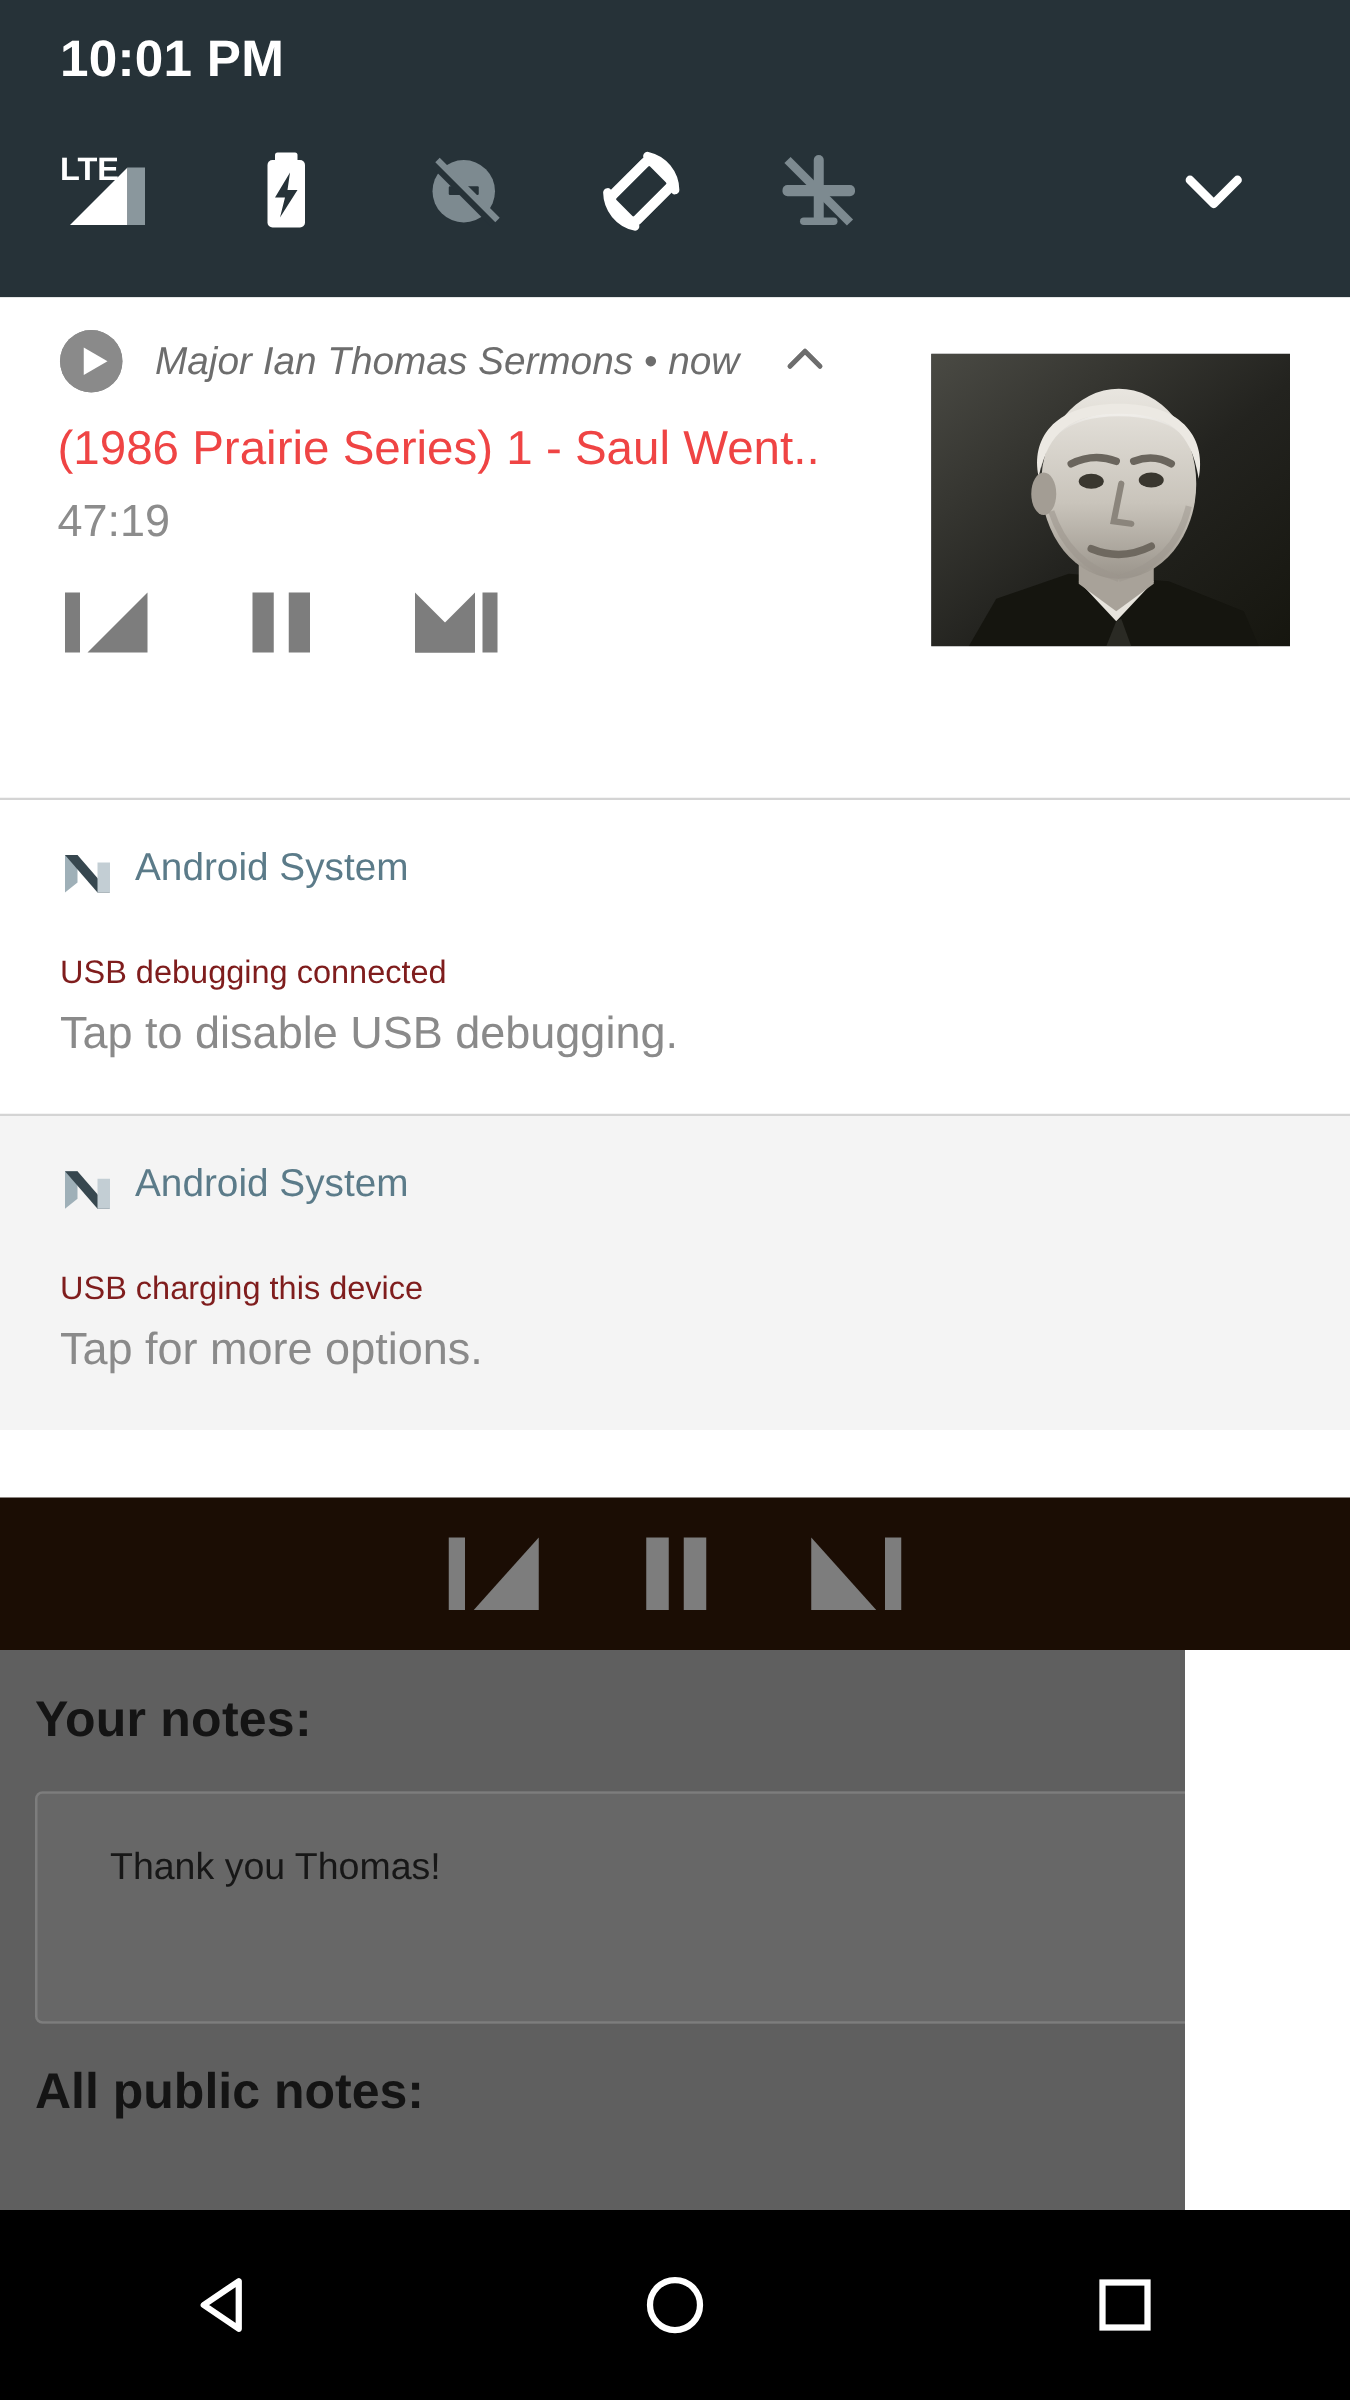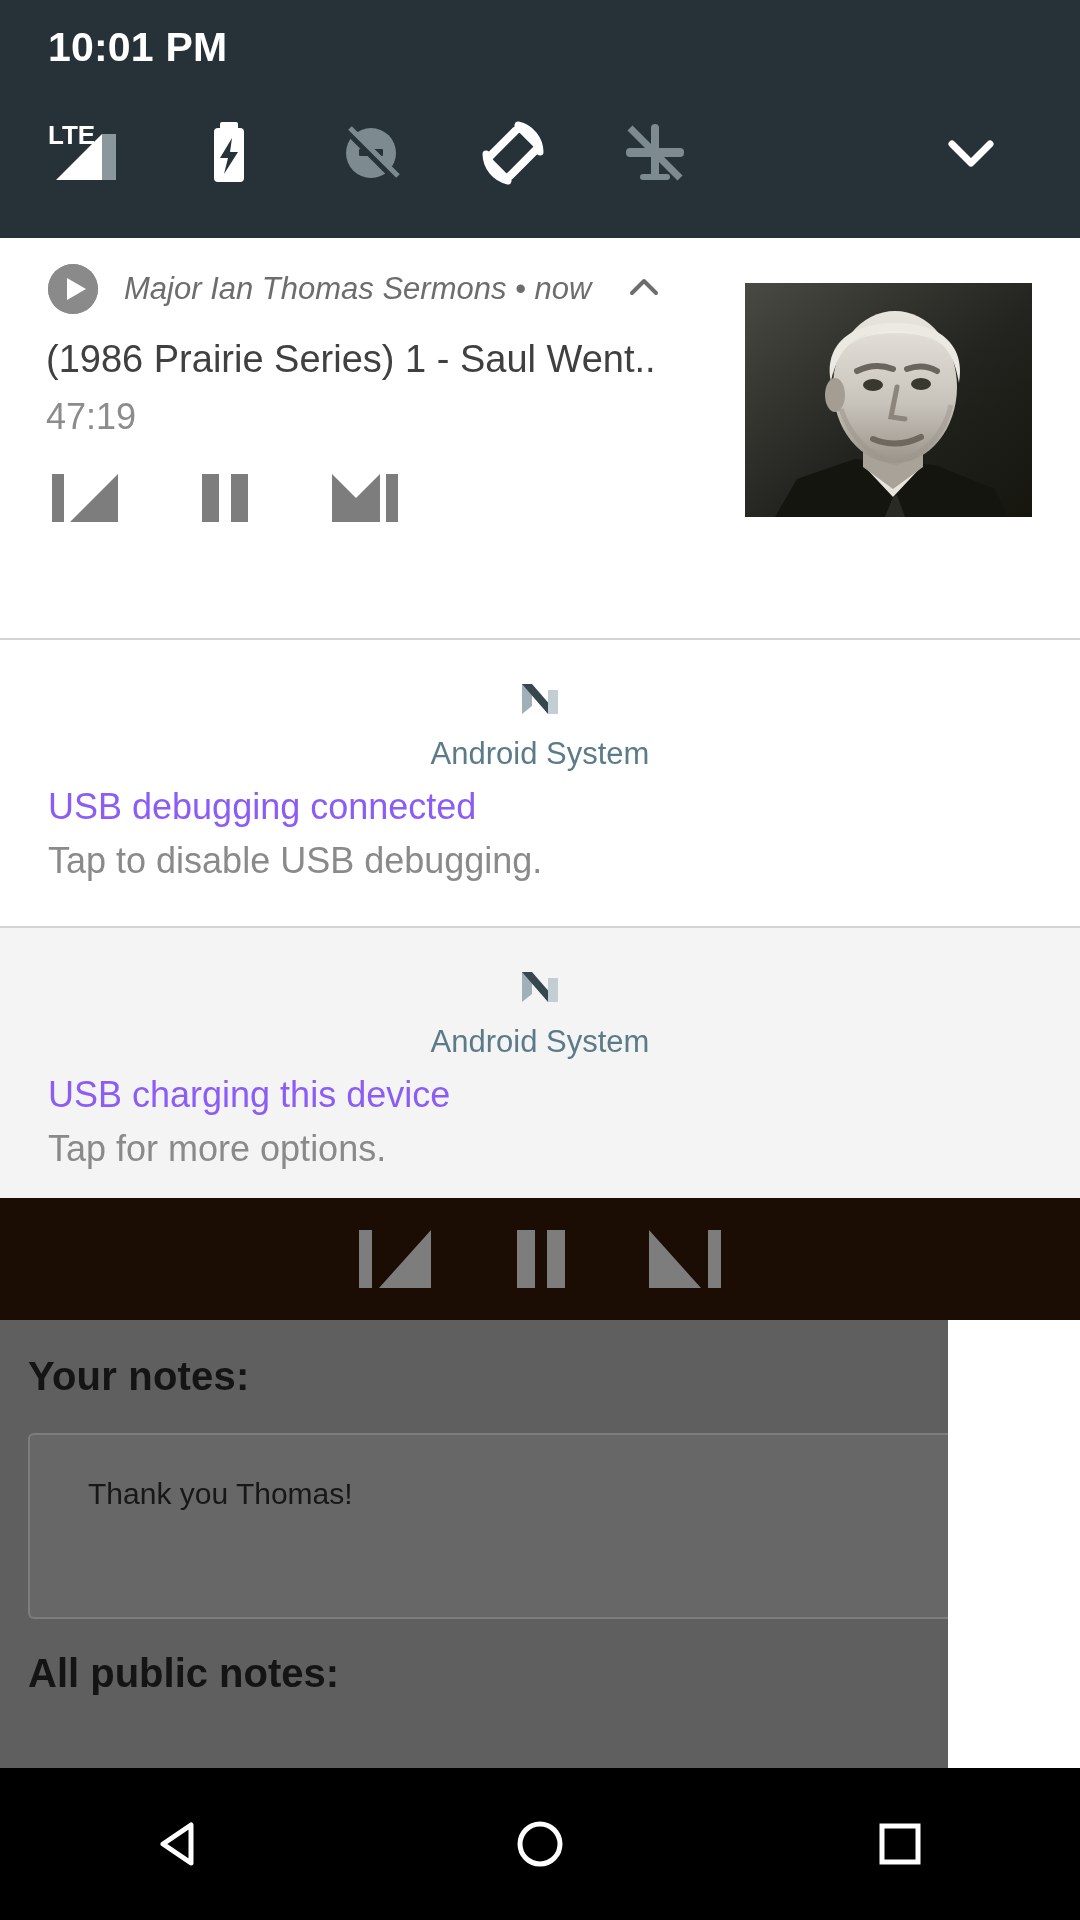--- a/index.html
+++ b/index.html
@@ -48,45 +48,45 @@
     display:flex; align-items:center; justify-content:center; flex:none;
   }
   .app-play-badge svg { display:block; }
   .media-head-text {
     color:#6d6d6d; font-size:31px; white-space:nowrap;
   }
   .chev-up { display:inline-block; margin-left:10px; }
 
   .media-title {
     position:absolute; left:46px; top:355px;
-    color:#404040; font-size:38px; white-space:nowrap;
+    color:#ef4444; font-size:38px; white-space:nowrap;
   }
   .media-sub {
     position:absolute; left:46px; top:413px;
     color:#8c8c8c; font-size:36px;
   }
   .media-controls {
     position:absolute; left:46px; top:485px; display:flex; align-items:center; gap:62px;
   }
   .mc-btn { width:78px; height:64px; display:flex; align-items:center; justify-content:center; }
   .album-art {
     position:absolute; right:48px; top:297px; width:287px; height:234px;
     overflow:hidden; background:#2a2a28;
   }
   .album-art svg { display:block; }
 
   .divider { height:2px; background:#d4d4d4; width:1080px; }
 
   
   .notif-sys { position:relative; width:1080px; padding:36px 48px 44px 48px; }
   .notif-sys.alt { background:#f4f4f4; }
-  .sys-head { display:flex; align-items:center; gap:16px;flex-direction:column; }
+  .sys-head { display:flex; align-items:flex-start; gap:16px; }
   .n-logo { width:44px; height:44px; flex:none; }
   .sys-app-name { color:#5b7b89; font-size:31px; }
-  .sys-title { margin-top:14px; color:#8b5cf6; font-size:36px; }
+  .sys-title { margin-top:42px; color:#7f1d1d; font-size:26px; }
   .sys-body  { margin-top:12px; color:#8a8a8a; font-size:36px; }
 
   
   .media-bar {
     position:absolute; left:0; top:1198px; width:1080px; height:122px;
     background:#1b0d04;
     display:flex; align-items:center; justify-content:center; gap:58px;
   }
   .media-bar .mc-btn { width:86px; height:74px; }
 

